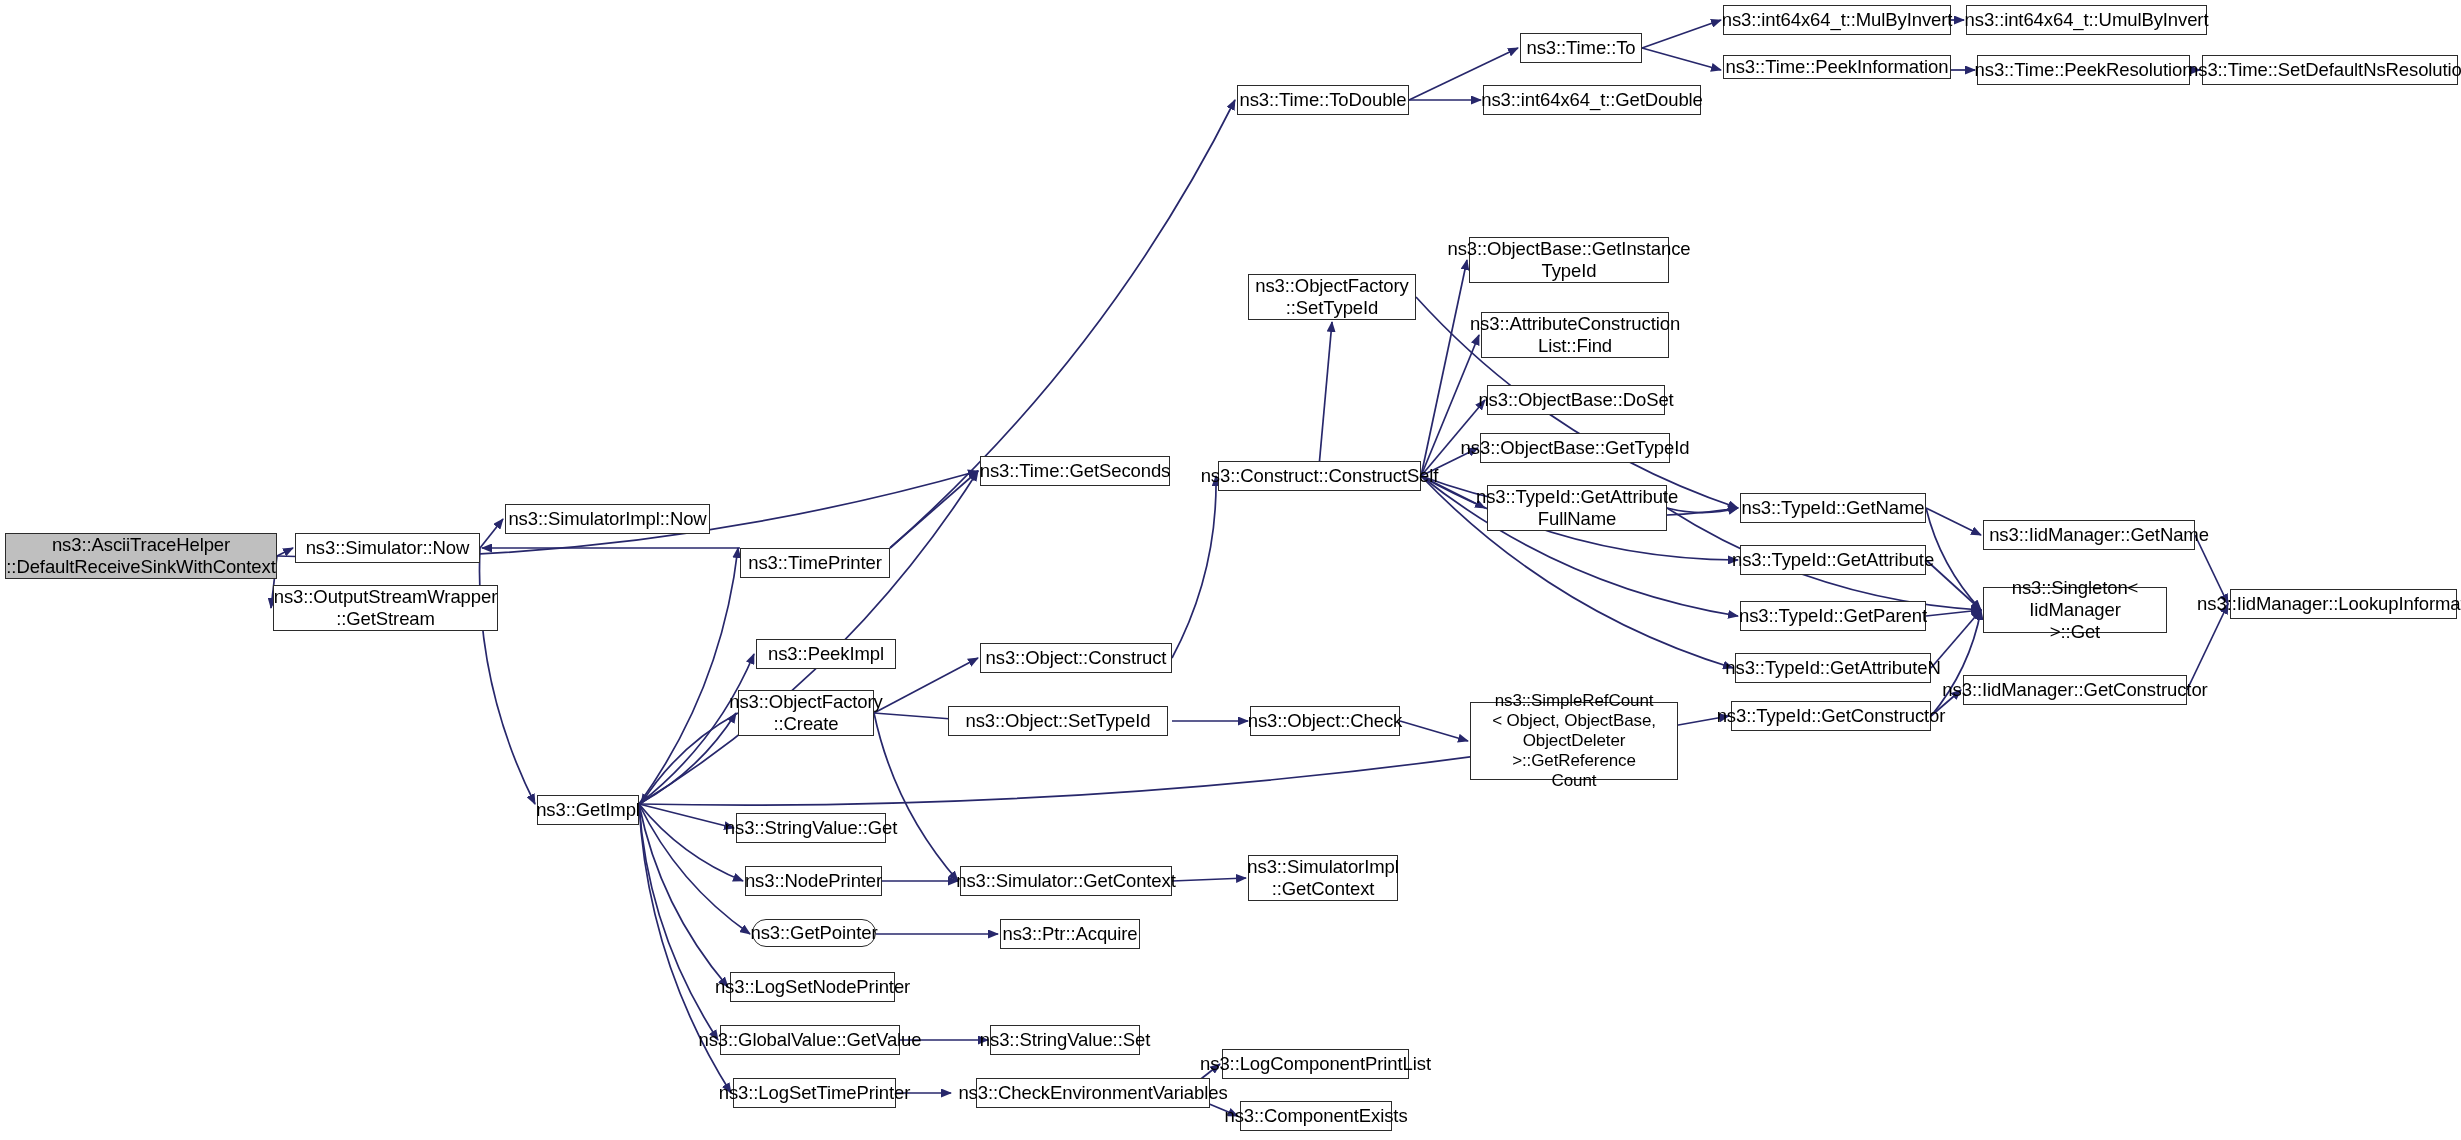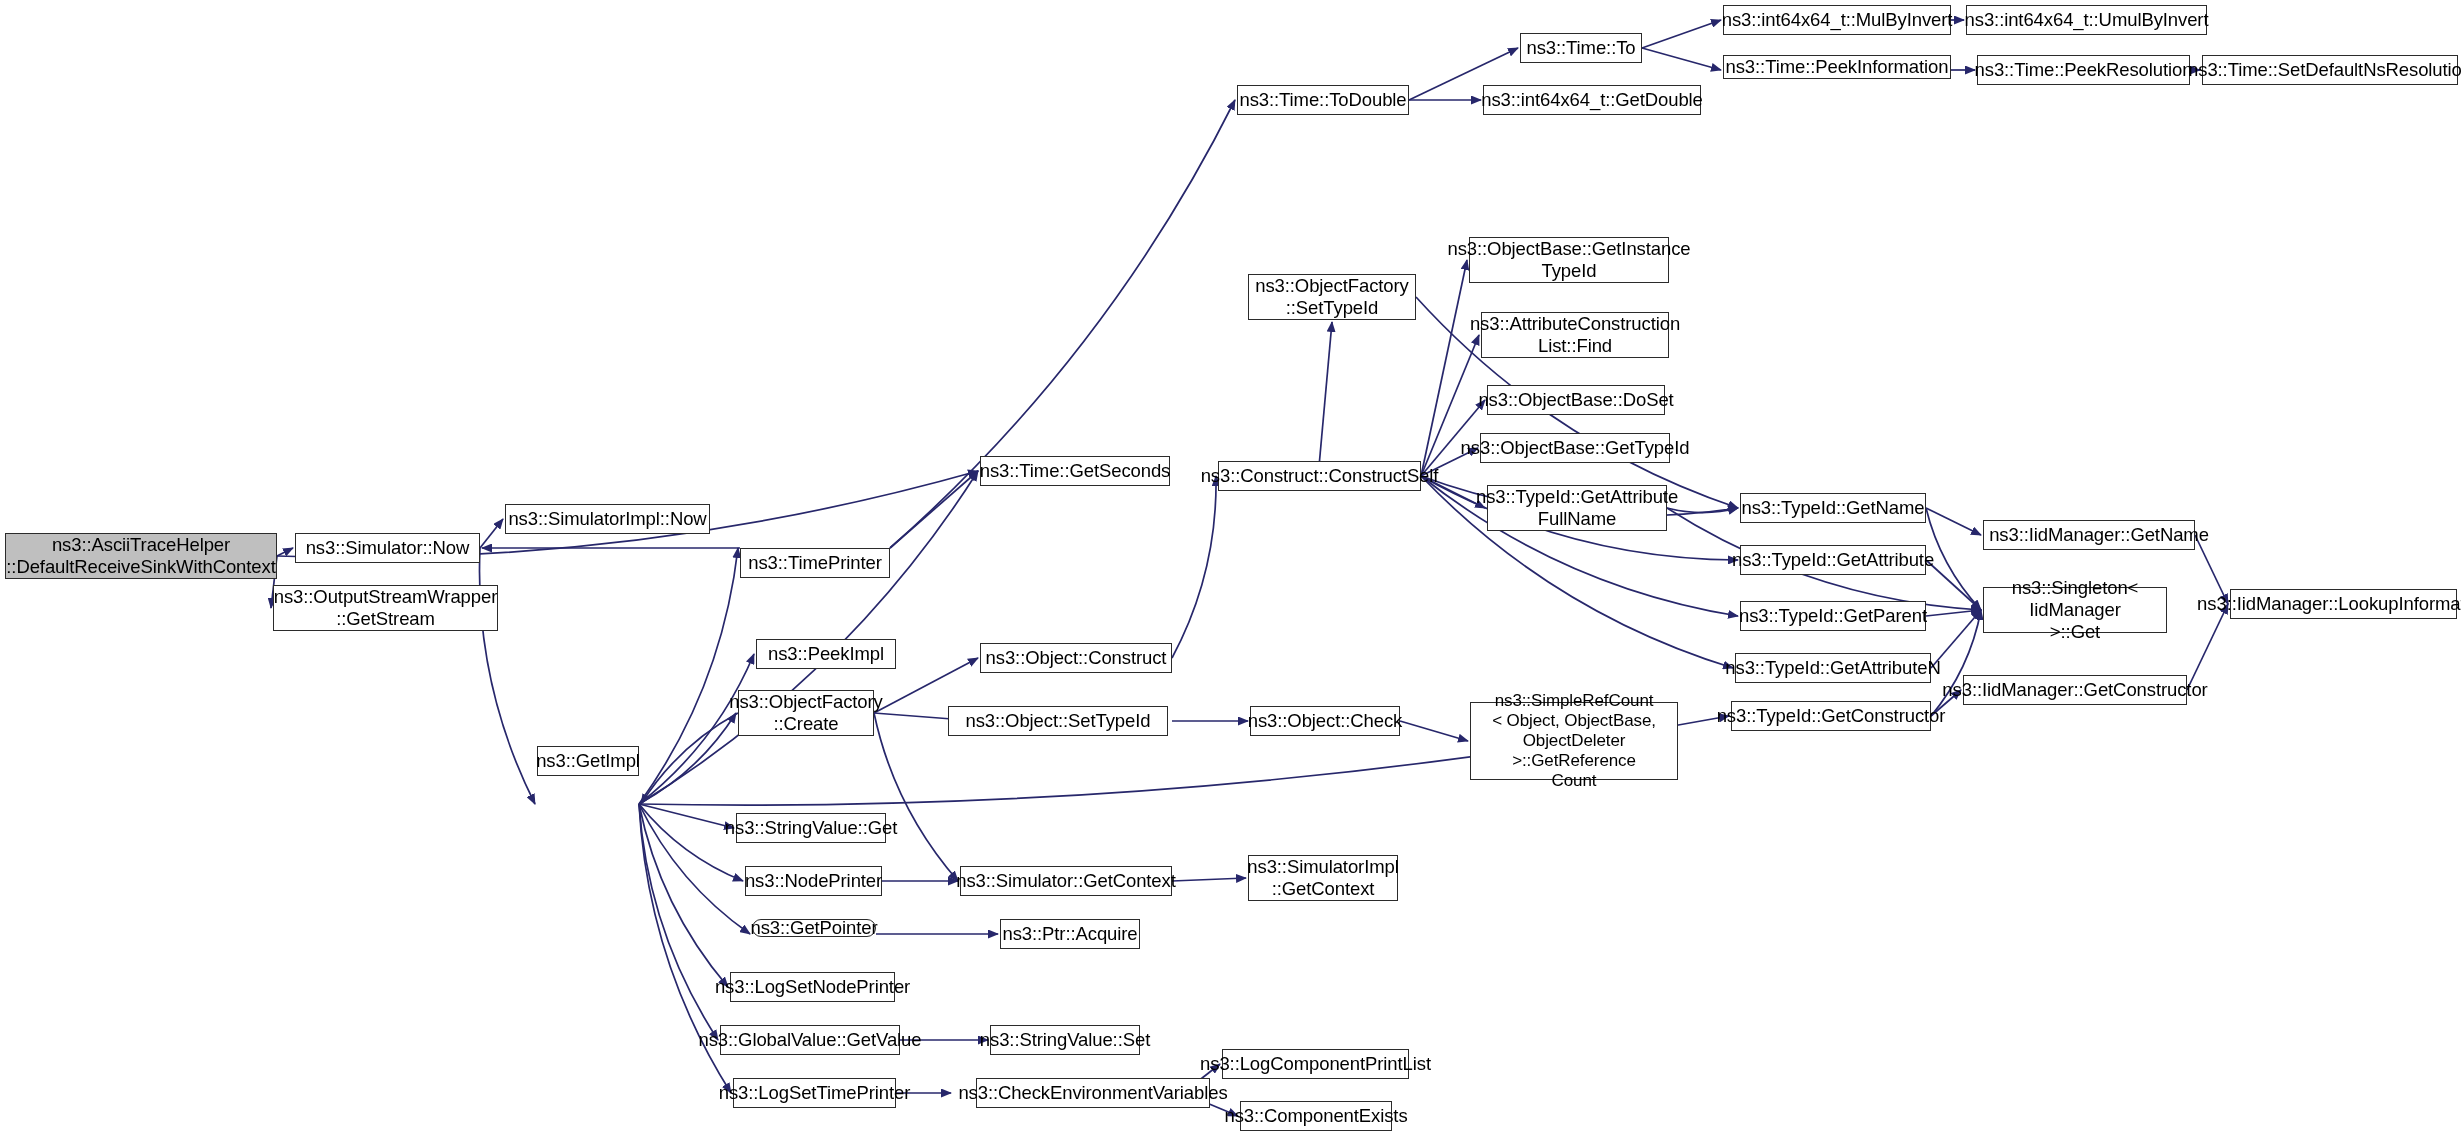--- a/index.html
+++ b/index.html
@@ -144,27 +144,27 @@
       <div class="node thin" style="left: 756px; top: 639px; width: 140px; height: 30px;">ns3::PeekImpl</div>
       <div class="node thin" style="left: 738px; top: 690px; width: 136px; height: 46px;">ns3::ObjectFactory
 ::Create</div>
       <div class="node thin" style="left: 980px; top: 643px; width: 192px; height: 30px;">ns3::Object::Construct</div>
       <div class="node thin" style="left: 948px; top: 706px; width: 220px; height: 30px; text-align: center;">ns3::Object::SetTypeId</div>
       <div class="node thin" style="left: 1250px; top: 706px; width: 150px; height: 30px;">ns3::Object::Check</div>
       <div class="node thin" style="left: 1470px; top: 702px; width: 208px; height: 78px; font-size: 17px;">ns3::SimpleRefCount
 &lt; Object, ObjectBase,
 ObjectDeleter &gt;::GetReference
 Count</div>
-      <div class="node thin" style="left: 537px; top: 746px; width: 102px; height: 30px;">ns3::GetImpl</div>
+      <div class="node thin" style="left: 537px; top: 795px; width: 102px; height: 30px;">ns3::GetImpl</div>
       <div class="node thin" style="left: 736px; top: 813px; width: 150px; height: 30px;">ns3::StringValue::Get</div>
       <div class="node thin" style="left: 745px; top: 866px; width: 137px; height: 30px;">ns3::NodePrinter</div>
       <div class="node thin" style="left: 960px; top: 866px; width: 212px; height: 30px;">ns3::Simulator::GetContext</div>
       <div class="node thin" style="left: 1248px; top: 855px; width: 150px; height: 46px;">ns3::SimulatorImpl
 ::GetContext</div>
-      <div class="node thin" style="left: 752px; top: 919px; width: 124px; height: 18px; border-radius: 14px;">ns3::GetPointer</div>
+      <div class="node thin" style="left: 752px; top: 919px; width: 124px; height: 28px; border-radius: 14px;">ns3::GetPointer</div>
       <div class="node thin" style="left: 1000px; top: 919px; width: 140px; height: 30px;">ns3::Ptr::Acquire</div>
       <div class="node thin" style="left: 730px; top: 972px; width: 165px; height: 30px;">ns3::LogSetNodePrinter</div>
       <div class="node thin" style="left: 720px; top: 1025px; width: 180px; height: 30px;">ns3::GlobalValue::GetValue</div>
       <div class="node thin" style="left: 990px; top: 1025px; width: 150px; height: 30px;">ns3::StringValue::Set</div>
       <div class="node thin" style="left: 733px; top: 1078px; width: 163px; height: 30px;">ns3::LogSetTimePrinter</div>
       <div class="node thin" style="left: 953px; top: 1078px; width: 234px; height: 30px; margin-left: 23px;">ns3::CheckEnvironmentVariables</div>
       <div class="node thin red" style="left: 1222px; top: 1049px; width: 187px; height: 30px;">ns3::LogComponentPrintList</div>
       <div class="node thin red" style="left: 1240px; top: 1101px; width: 152px; height: 30px;">ns3::ComponentExists</div>
     </div>
 </div>

